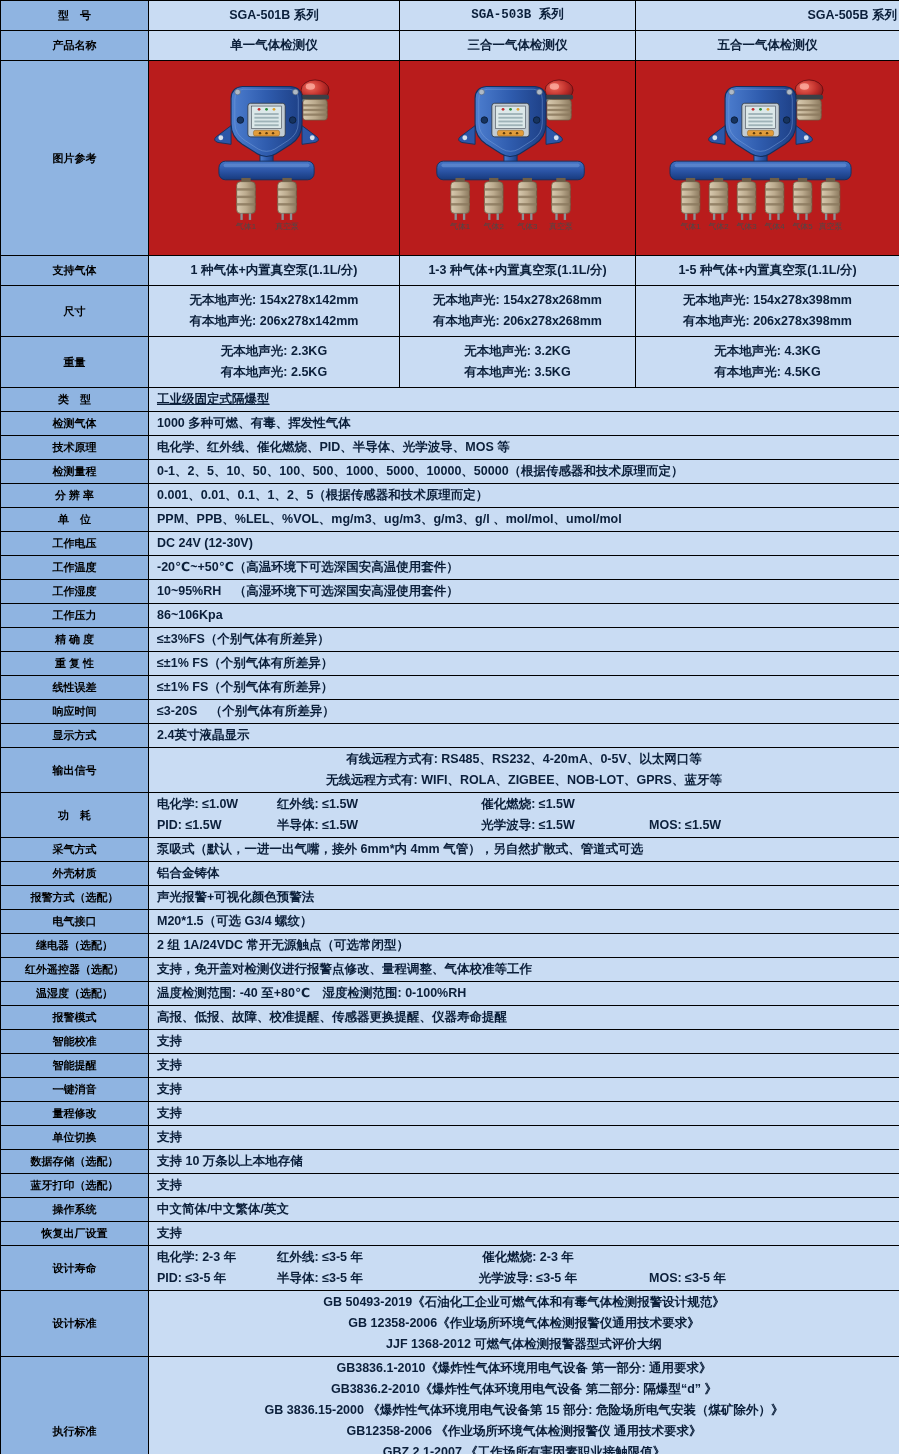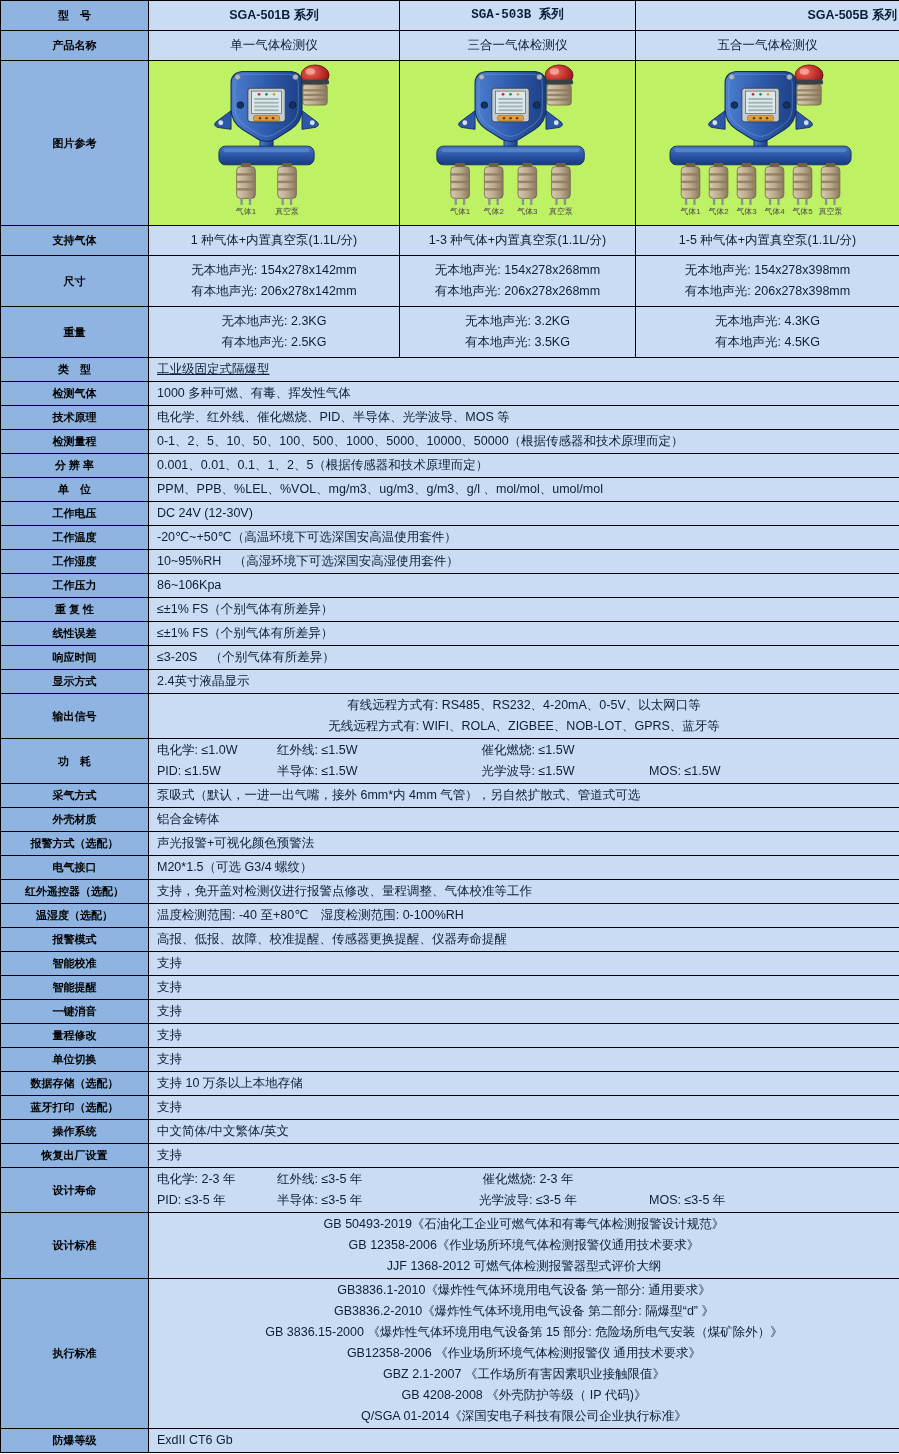--- a/index.html
+++ b/index.html
@@ -1,23 +1,23 @@
 <!DOCTYPE html>
 <html><head>
 <meta charset="utf-8">
 <style>
   html,body{margin:0;padding:0;background:#fff;}
   body{width:899px;font-family:"Liberation Sans","DejaVu Sans",sans-serif;}
   table.spec{border-collapse:collapse;table-layout:fixed;width:899px;border:1px solid #000;}
   table.spec td{border:1px solid #000;overflow:hidden;}
   td.lbl{background:#8FB4E1;font-weight:bold;text-align:center;font-size:11px;color:#000;padding:1px 2px;}
-  td.val{background:#C9DCF3;font-size:12.5px;color:#0b1f3a;padding:1px 8px;text-align:left;line-height:21px;}
+  td.val{background:#C9DCF3;font-size:12.5px;color:#0b1f3a;padding:1px 8px;text-align:left;line-height:21px;font-weight:bold;}
   td.val.center{text-align:center;padding:4px 2px;}
   td.val .line{line-height:21px;white-space:nowrap;text-align:center;}
-  td.img-cell{background:#bef264;text-align:center;vertical-align:middle;padding:3px 0;}
+  td.img-cell{background:#b91c1c;text-align:center;vertical-align:middle;padding:18px 0;}
   tr.h1{height:22px;}
   tr.h2{height:45px;}
   span.u{text-decoration:underline;}
   .gridline{display:flex;line-height:21px;}
   .gc1{width:120px;flex:none;white-space:nowrap;}
   .gc2{width:172px;flex:none;white-space:nowrap;}
   .gc3{width:158px;flex:none;white-space:nowrap;text-align:center;}
   .gc4{flex:1;white-space:nowrap;margin-left:42px;}
   .twoline div{line-height:21px;}
 </style>
@@ -387,20 +387,24 @@
       </tr>
       <tr class="h1">
         <td class="lbl">工作湿度</td>
         <td colspan="3" class="val"><span>10~95%RH　（高湿环境下可选深国安高湿使用套件）</span></td>
       </tr>
       <tr class="h1">
         <td class="lbl">工作压力</td>
         <td colspan="3" class="val"><span>86~106Kpa</span></td>
       </tr>
       <tr class="h1">
+        <td class="lbl">精 确 度</td>
+        <td colspan="3" class="val"><span>≤±3%FS（个别气体有所差异）</span></td>
+      </tr>
+      <tr class="h1">
         <td class="lbl">重 复 性</td>
         <td colspan="3" class="val"><span>≤±1% FS（个别气体有所差异）</span></td>
       </tr>
       <tr class="h1">
         <td class="lbl">线性误差</td>
         <td colspan="3" class="val"><span>≤±1% FS（个别气体有所差异）</span></td>
       </tr>
       <tr class="h1">
         <td class="lbl">响应时间</td>
         <td colspan="3" class="val"><span>≤3-20S　（个别气体有所差异）</span></td>
@@ -442,20 +446,24 @@
       </tr>
       <tr class="h1">
         <td class="lbl">报警方式（选配）</td>
         <td colspan="3" class="val"><span>声光报警+可视化颜色预警法</span></td>
       </tr>
       <tr class="h1">
         <td class="lbl">电气接口</td>
         <td colspan="3" class="val"><span>M20*1.5（可选 G3/4 螺纹）</span></td>
       </tr>
       <tr class="h1">
+        <td class="lbl">继电器（选配）</td>
+        <td colspan="3" class="val"><span>2 组 1A/24VDC 常开无源触点（可选常闭型）</span></td>
+      </tr>
+      <tr class="h1">
         <td class="lbl">红外遥控器（选配）</td>
         <td colspan="3" class="val"><span>支持，免开盖对检测仪进行报警点修改、量程调整、气体校准等工作</span></td>
       </tr>
       <tr class="h1">
         <td class="lbl">温湿度（选配）</td>
         <td colspan="3" class="val"><span>温度检测范围: -40 至+80℃　湿度检测范围: 0-100%RH</span></td>
       </tr>
       <tr class="h1">
         <td class="lbl">报警模式</td>
         <td colspan="3" class="val"><span>高报、低报、故障、校准提醒、传感器更换提醒、仪器寿命提醒</span></td>

